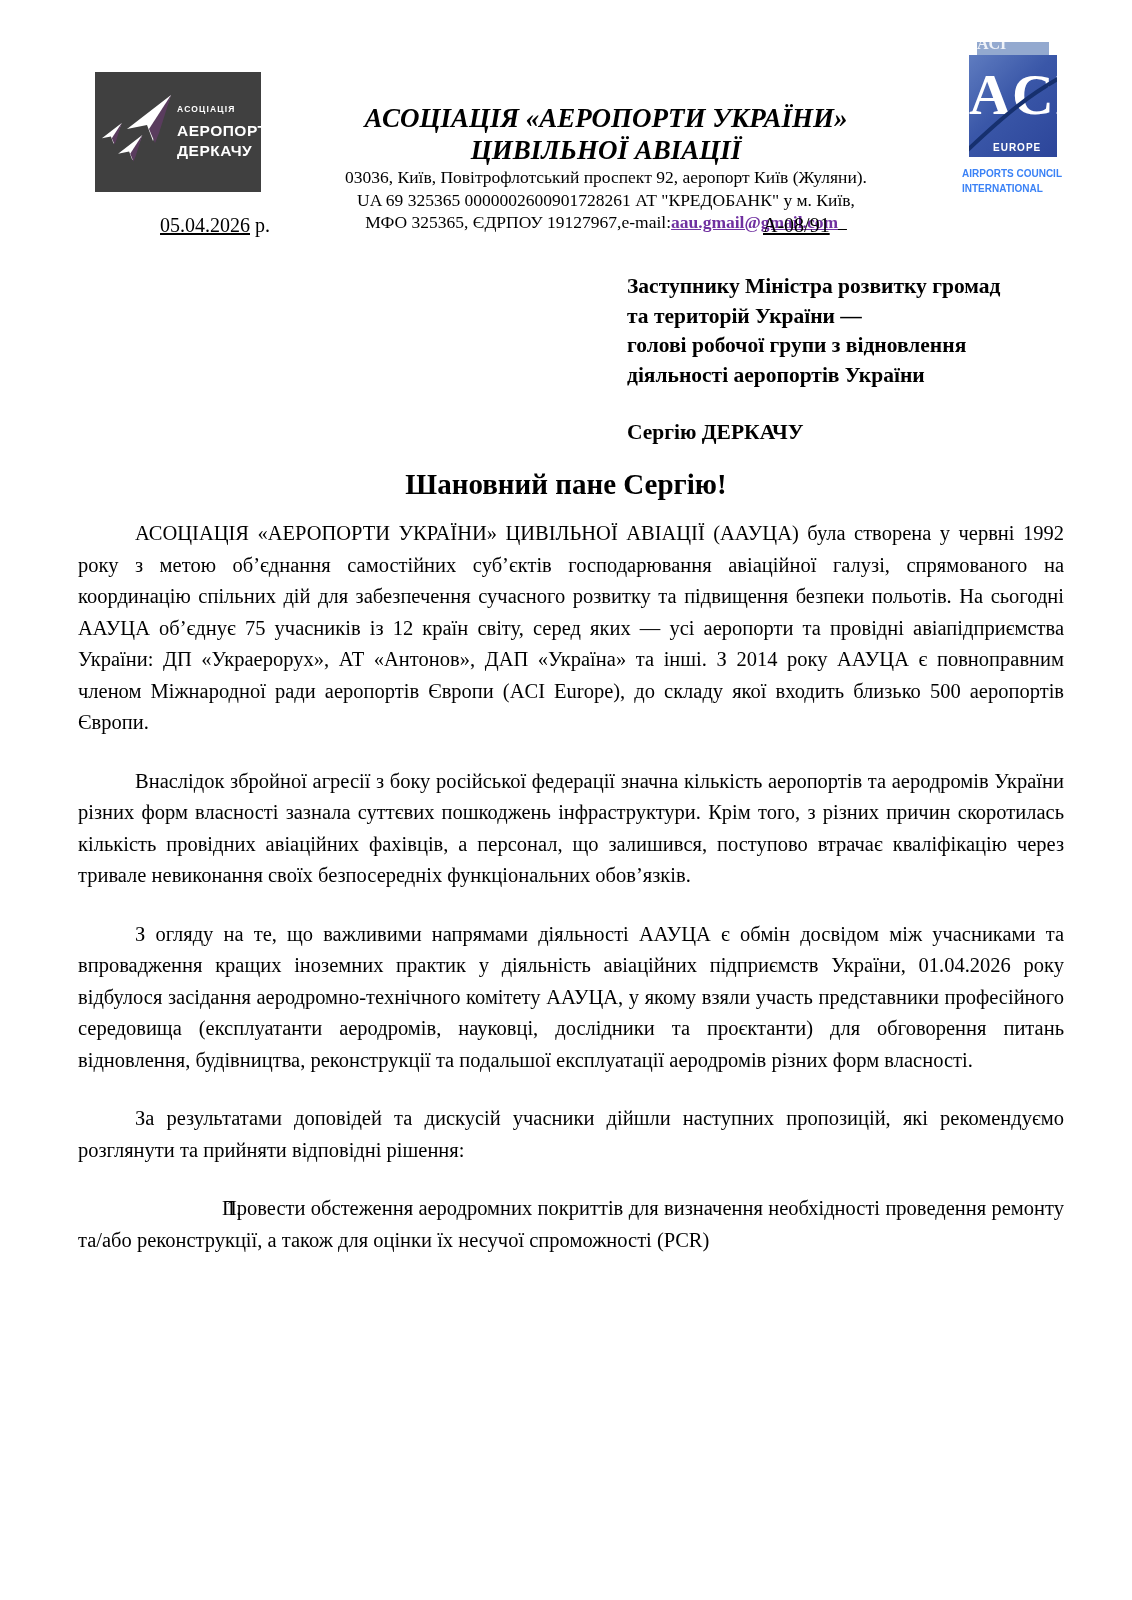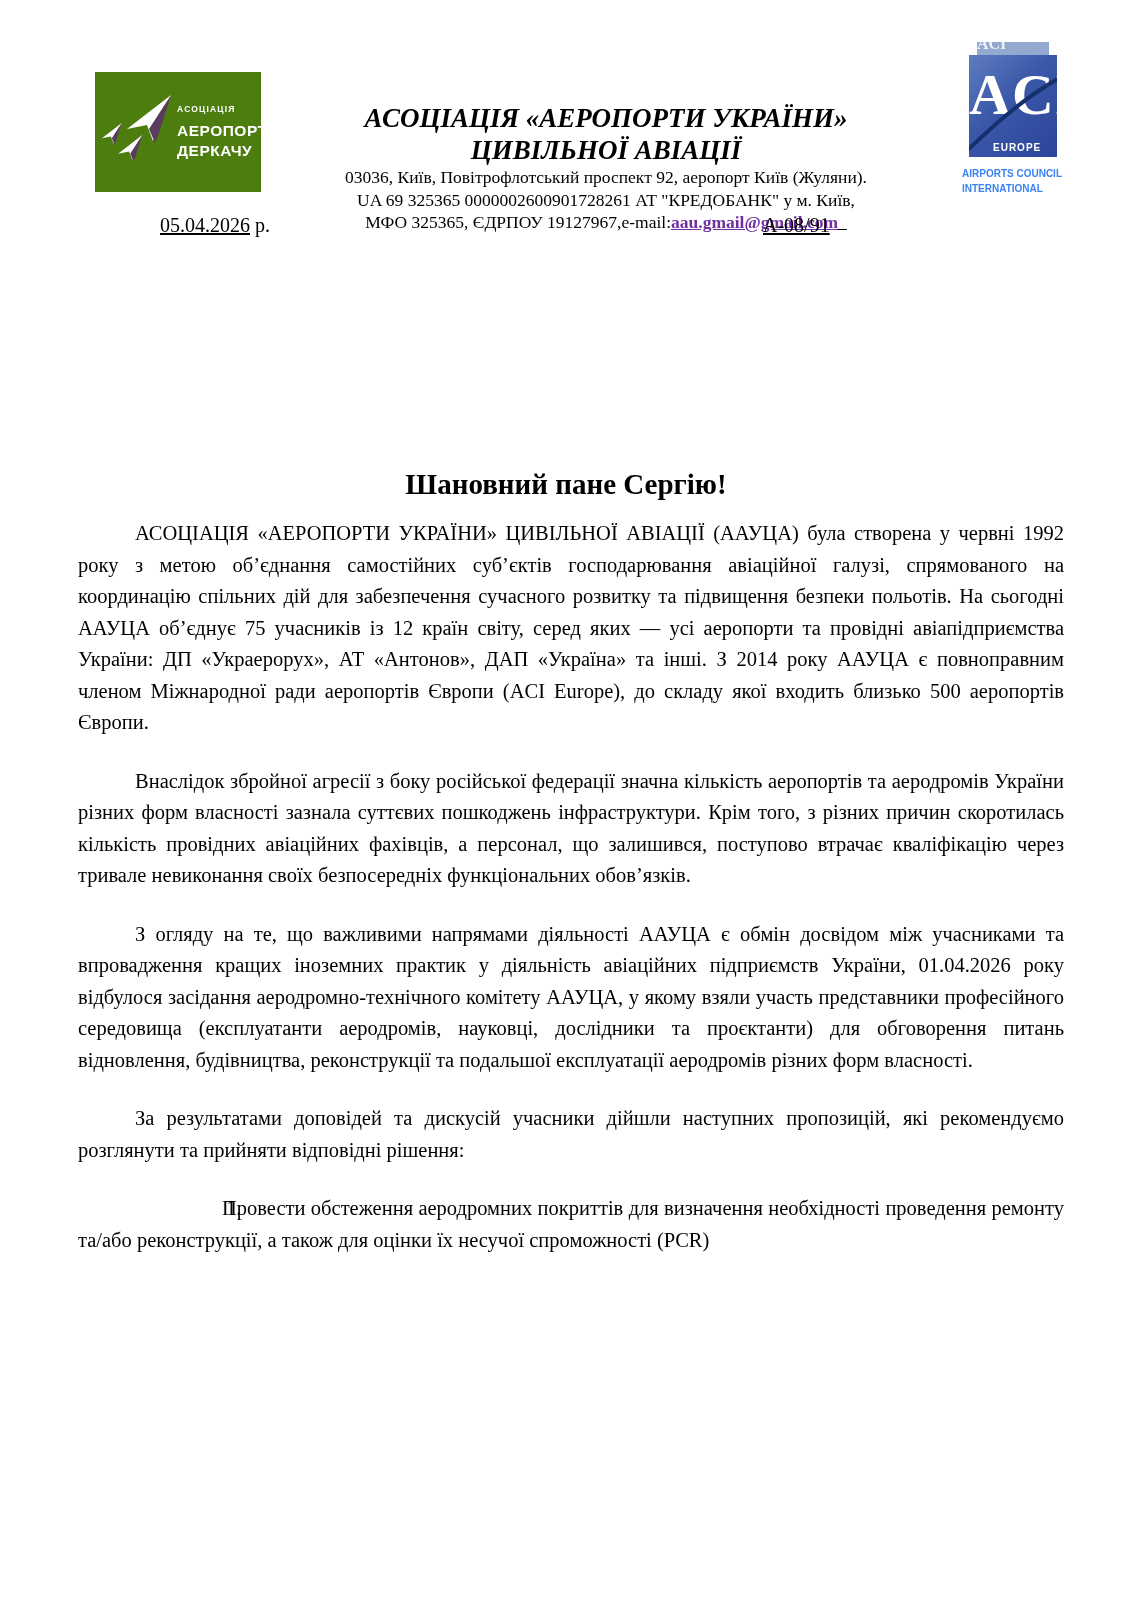--- a/index.html
+++ b/index.html
@@ -12,21 +12,21 @@
     background: #ffffff;
     font-family: "Liberation Serif", serif;
     color: #000;
     overflow: hidden;
   }
 
   
   .org-logo {
     position: absolute; left: 95px; top: 72px;
     width: 166px; height: 120px;
-    background: #4d7c0f;
+    background: #404040;
     display: flex; align-items: center;
     padding: 10px 8px 10px 6px;
   }
   .org-logo .planes { width: 72px; height: 86px; flex: 0 0 auto; }
   .org-logo .logo-text { font-family: "Liberation Sans", sans-serif; color: #fff; margin-left: 4px; }
   .org-logo .logo-small { font-size: 8.5px; letter-spacing: 1.2px; margin-bottom: 7px; font-weight: bold; }
   .org-logo .logo-big { font-size: 15.5px; font-weight: bold; letter-spacing: 0.5px; line-height: 20px; }
 
   
   .header-center {
@@ -143,20 +143,27 @@
     </div>
     <div class="aci-caption">
       <div>AIRPORTS COUNCIL</div>
       <div>INTERNATIONAL</div>
     </div>
   </div>
 
   <div class="doc-date"><span class="u">05.04.2026</span><span> р.</span></div>
   <div class="doc-ref">А-08/91</div>
 
+  <div class="recipient">
+    <div>Заступнику Міністра розвитку громад</div>
+    <div>та територій України —</div>
+    <div>голові робочої групи з відновлення</div>
+    <div>діяльності аеропортів України</div>
+    <div class="recipient-name">Сергію ДЕРКАЧУ</div>
+  </div>
 
   <div class="salutation">Шановний пане Сергію!</div>
 
   <div class="body-block">
     <p>АСОЦІАЦІЯ «АЕРОПОРТИ УКРАЇНИ» ЦИВІЛЬНОЇ АВІАЦІЇ (ААУЦА) була створена у червні 1992 року з метою об’єднання самостійних суб’єктів господарювання авіаційної галузі, спрямованого на координацію спільних дій для забезпечення сучасного розвитку та підвищення безпеки польотів. На сьогодні ААУЦА об’єднує 75 учасників із 12 країн світу, серед яких — усі аеропорти та провідні авіапідприємства України: ДП «Украерорух», АТ «Антонов», ДАП «Україна» та інші. З 2014 року ААУЦА є повноправним членом Міжнародної ради аеропортів Європи (ACI Europe), до складу якої входить близько 500 аеропортів Європи.</p>
     <p>Внаслідок збройної агресії з боку російської федерації значна кількість аеропортів та аеродромів України різних форм власності зазнала суттєвих пошкоджень інфраструктури. Крім того, з різних причин скоротилась кількість провідних авіаційних фахівців, а персонал, що залишився, поступово втрачає кваліфікацію через тривале невиконання своїх безпосередніх функціональних обов’язків.</p>
     <p>З огляду на те, що важливими напрямами діяльності ААУЦА є обмін досвідом між учасниками та впровадження кращих іноземних практик у діяльність авіаційних підприємств України, 01.04.2026 року відбулося засідання аеродромно-технічного комітету ААУЦА, у якому взяли участь представники професійного середовища (експлуатанти аеродромів, науковці, дослідники та проєктанти) для обговорення питань відновлення, будівництва, реконструкції та подальшої експлуатації аеродромів різних форм власності.</p>
     <p>За результатами доповідей та дискусій учасники дійшли наступних пропозицій, які рекомендуємо розглянути та прийняти відповідні рішення:</p>
     <p class="list-item"><span class="list-num">1.</span><span>Провести обстеження аеродромних покриттів для визначення необхідності проведення ремонту та/або реконструкції, а також для оцінки їх несучої спроможності (PCR)</span></p>
   </div>

